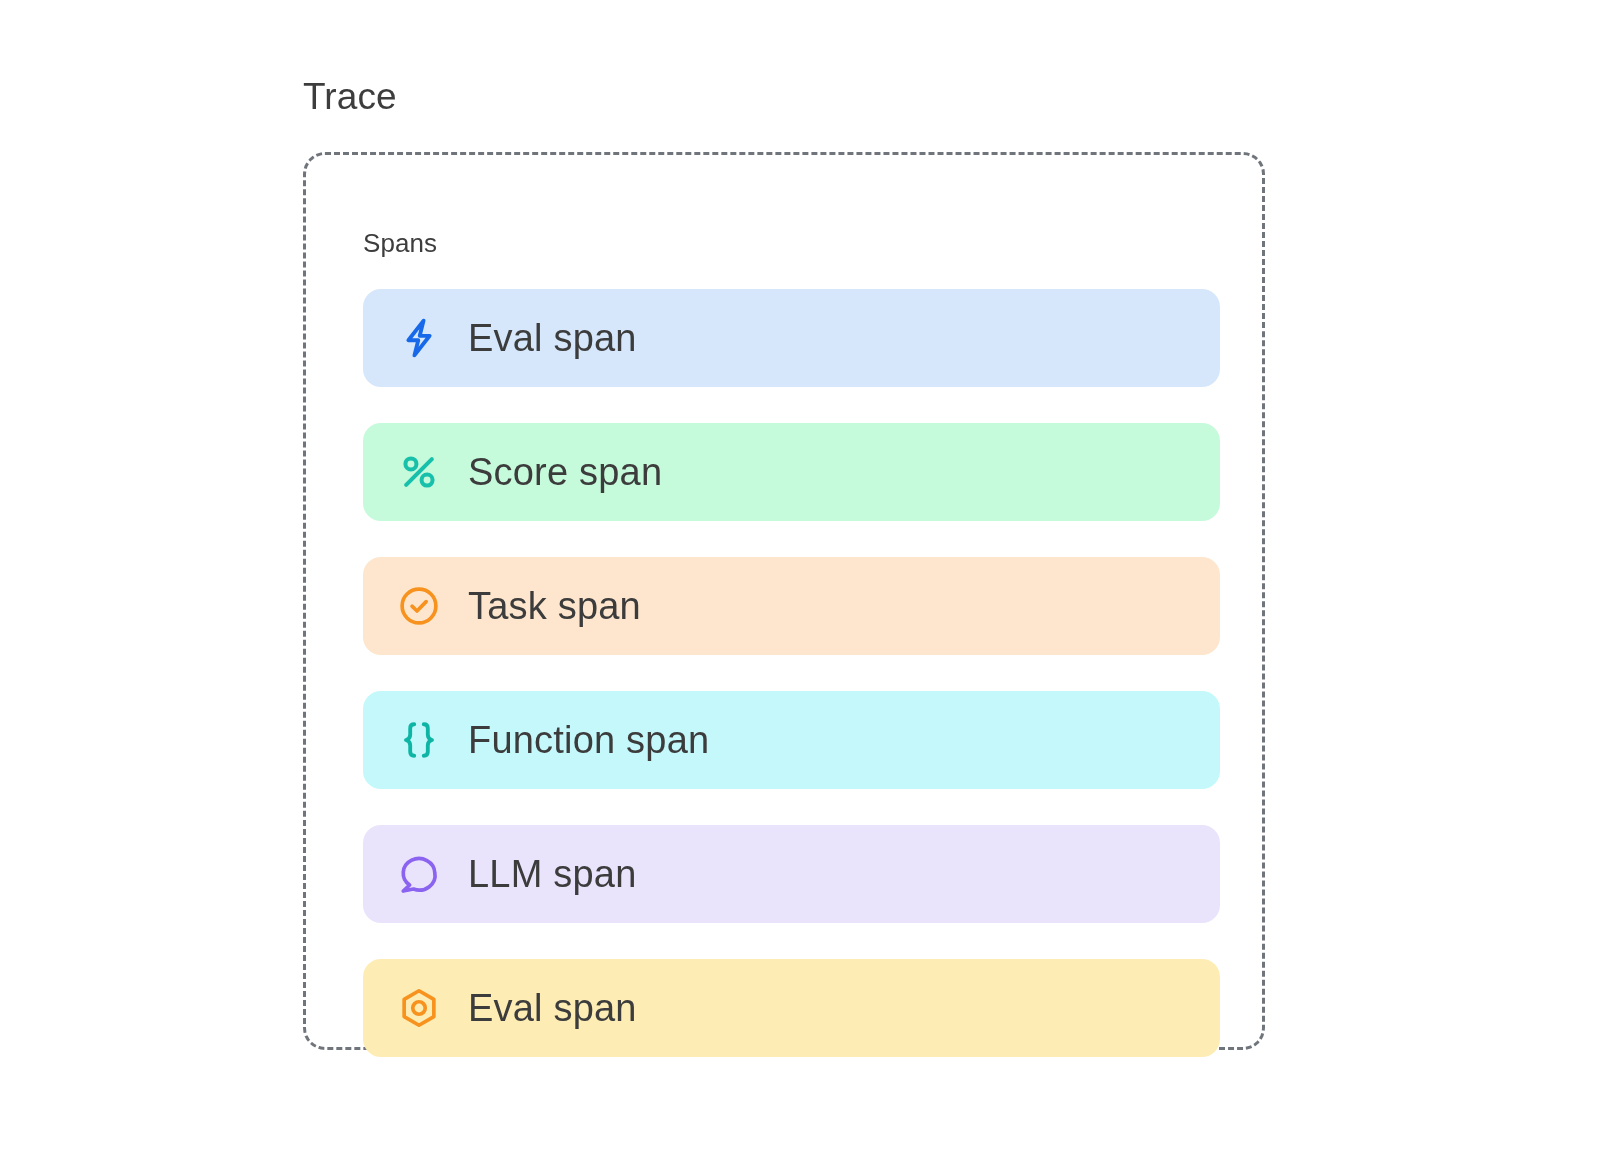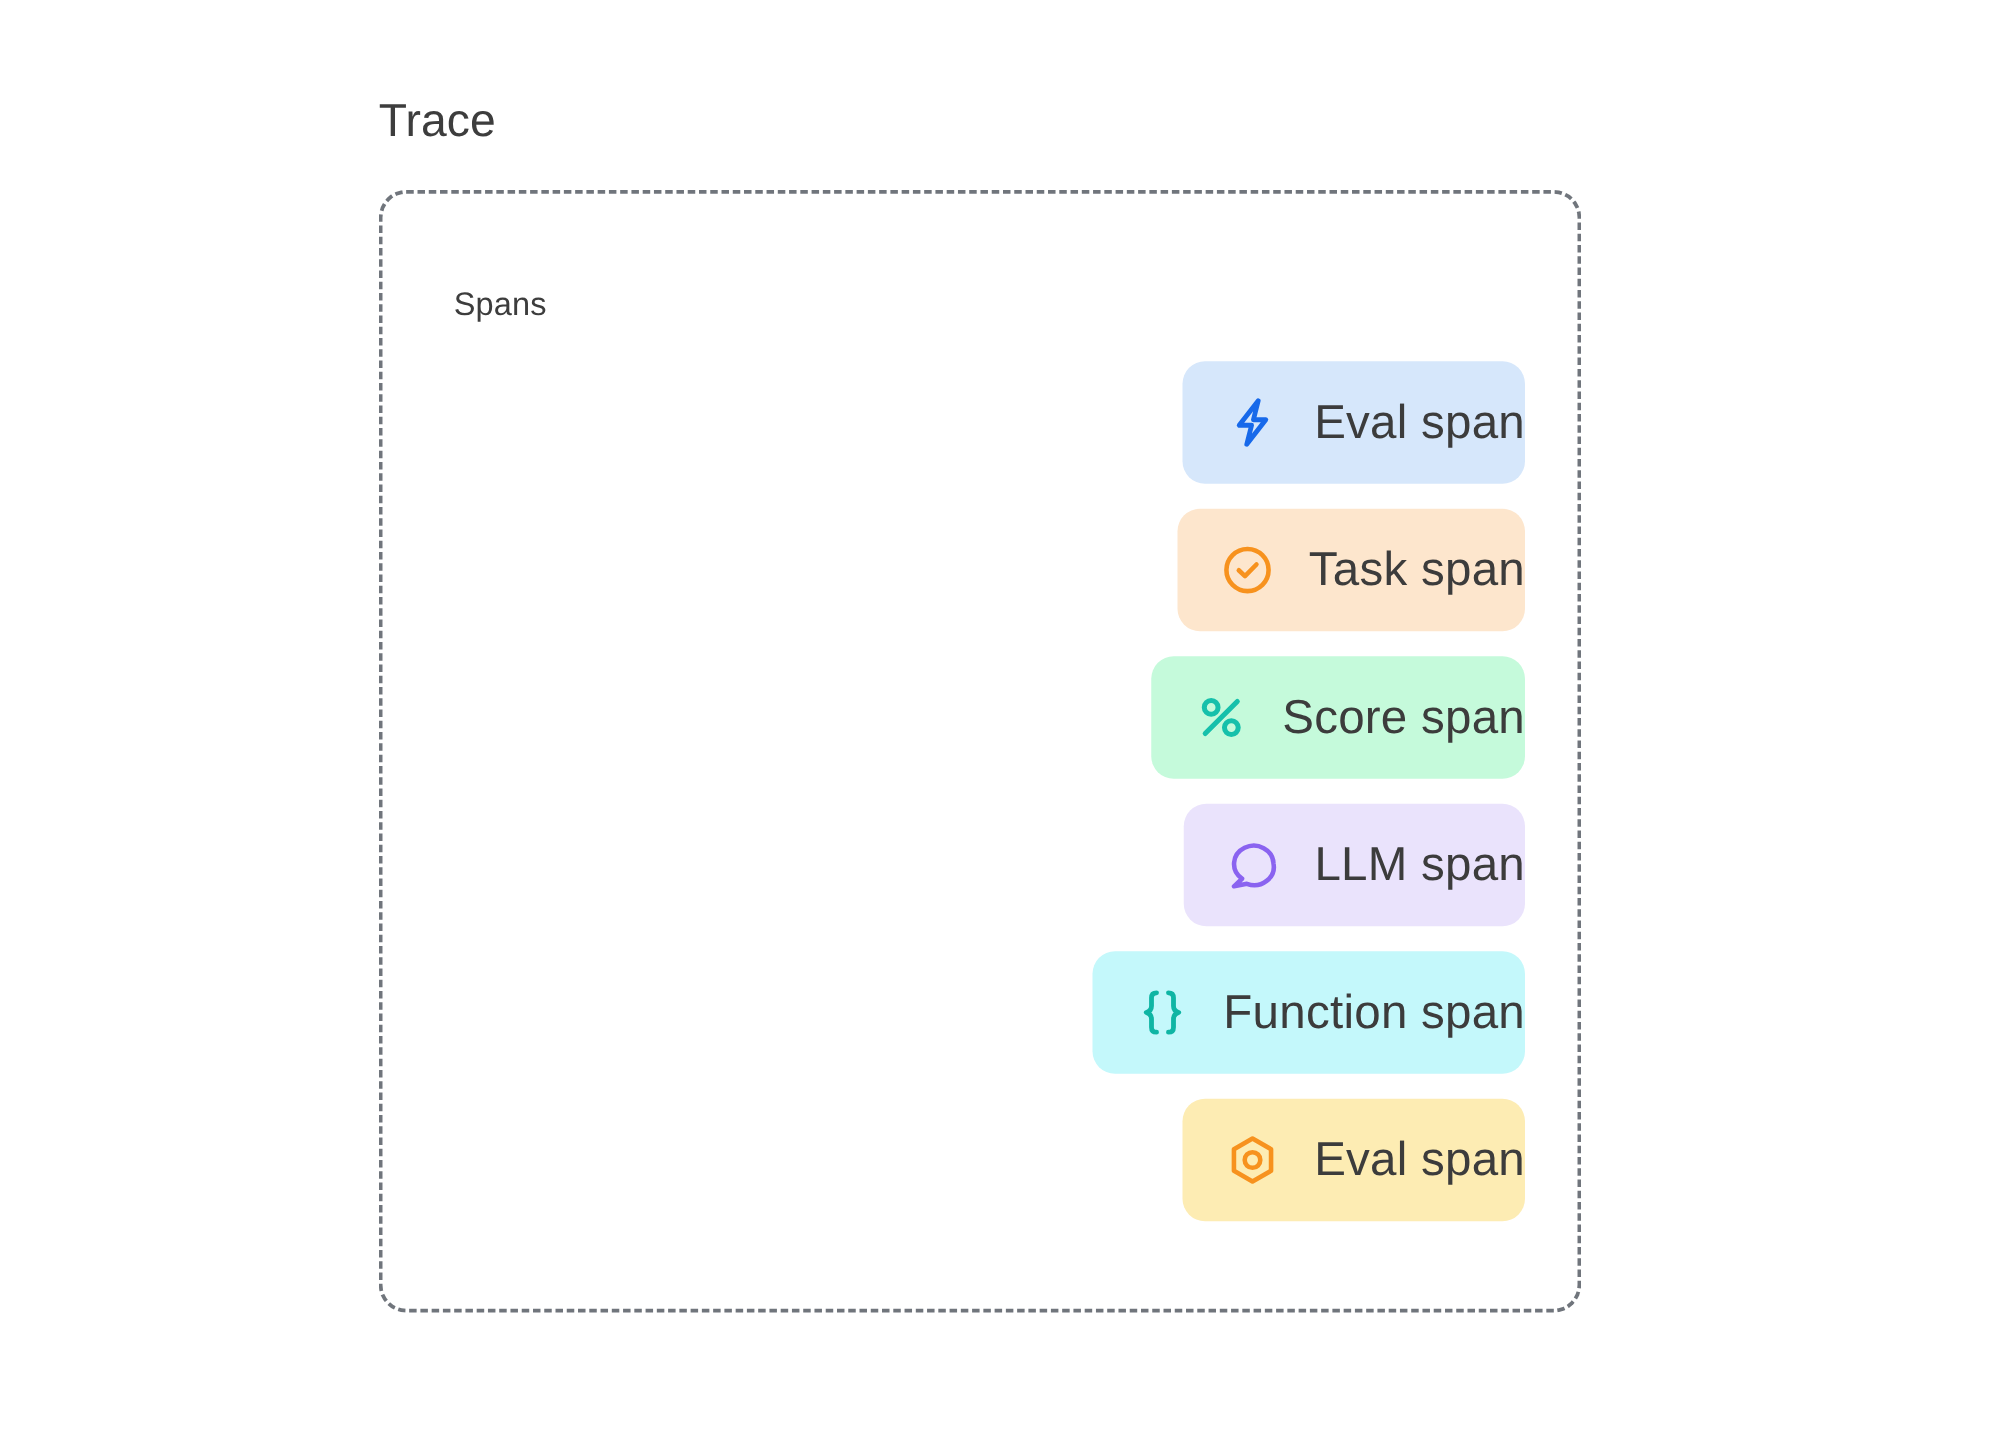--- a/index.html
+++ b/index.html
@@ -59,22 +59,21 @@
     white-space: nowrap;
   }
 
   .span-list {
     position: absolute;
     left: 57px;
     top: 134px;
     width: 857px;
     display: flex;
     flex-direction: column;
-    gap: 20px;
-    align-items: flex-end;
+    gap: 36px;
   }
 
   .span-row {
     display: flex;
     align-items: center;
     height: 98px;
     border-radius: 18px;
     padding-left: 32px;
     box-sizing: border-box;
   }
@@ -117,58 +116,58 @@
 
       <div class="span-row" style="background: rgb(214, 231, 251);">
         <span class="span-icon" style="color: rgb(23, 105, 234);">
           <svg viewBox="0 0 24 24" fill="none" stroke="currentColor" stroke-width="2.1" stroke-linecap="round" stroke-linejoin="round">
             <path d="M14.5 2.5 L6.2 13.2 H11.6 L9.5 21.5 L17.8 10.8 H12.4 Z"></path>
           </svg>
         </span>
         <span class="span-label">Eval span</span>
       </div>
 
-      <div class="span-row" style="background: rgb(253, 230, 205);">
-        <span class="span-icon" style="color: rgb(247, 146, 30);">
-          <svg viewBox="0 0 24 24" fill="none" stroke="currentColor" stroke-width="2" stroke-linecap="round" stroke-linejoin="round">
-            <circle cx="12" cy="12" r="9.2"></circle>
-            <path d="M8.2 12.1 L10.9 14.7 L15.9 9.6"></path>
-          </svg>
-        </span>
-        <span class="span-label">Task span</span>
-      </div>
-
       <div class="span-row" style="background: rgb(197, 250, 219);">
         <span class="span-icon" style="color: rgb(22, 192, 171);">
           <svg viewBox="0 0 24 24" fill="none" stroke="currentColor" stroke-width="2.2" stroke-linecap="round" stroke-linejoin="round">
             <line x1="19" y1="5" x2="5" y2="19"></line>
             <circle cx="7.6" cy="7.6" r="3"></circle>
             <circle cx="16.4" cy="16.4" r="3"></circle>
           </svg>
         </span>
         <span class="span-label">Score span</span>
       </div>
 
-      <div class="span-row" style="background: rgb(234, 227, 252);">
-        <span class="span-icon" style="color: rgb(138, 99, 240);">
+      <div class="span-row" style="background: rgb(253, 230, 205);">
+        <span class="span-icon" style="color: rgb(247, 146, 30);">
           <svg viewBox="0 0 24 24" fill="none" stroke="currentColor" stroke-width="2" stroke-linecap="round" stroke-linejoin="round">
-            <path d="M20.6 11.3 A8.6 8.0 0 1 0 6.9 18.0 L3.4 21.3 L9.0 20.2 A8.6 8.0 0 0 0 20.6 11.3 Z"></path>
+            <circle cx="12" cy="12" r="9.2"></circle>
+            <path d="M8.2 12.1 L10.9 14.7 L15.9 9.6"></path>
           </svg>
         </span>
-        <span class="span-label">LLM span</span>
+        <span class="span-label">Task span</span>
       </div>
 
       <div class="span-row" style="background: rgb(196, 248, 251);">
         <span class="span-icon" style="color: rgb(15, 181, 164);">
           <svg viewBox="0 0 24 24" fill="none" stroke="currentColor" stroke-width="2.1" stroke-linecap="round" stroke-linejoin="round">
             <path d="M9.4 3.4 C7.6 3.4 7.2 4.4 7.2 5.6 L7.2 9.2 C7.2 10.6 6.4 11.6 4.9 12 C6.4 12.4 7.2 13.4 7.2 14.8 L7.2 18.4 C7.2 19.6 7.6 20.6 9.4 20.6"></path>
             <path d="M14.6 3.4 C16.4 3.4 16.8 4.4 16.8 5.6 L16.8 9.2 C16.8 10.6 17.6 11.6 19.1 12 C17.6 12.4 16.8 13.4 16.8 14.8 L16.8 18.4 C16.8 19.6 16.4 20.6 14.6 20.6"></path>
           </svg>
         </span>
         <span class="span-label">Function span</span>
+      </div>
+
+      <div class="span-row" style="background: rgb(234, 227, 252);">
+        <span class="span-icon" style="color: rgb(138, 99, 240);">
+          <svg viewBox="0 0 24 24" fill="none" stroke="currentColor" stroke-width="2" stroke-linecap="round" stroke-linejoin="round">
+            <path d="M20.6 11.3 A8.6 8.0 0 1 0 6.9 18.0 L3.4 21.3 L9.0 20.2 A8.6 8.0 0 0 0 20.6 11.3 Z"></path>
+          </svg>
+        </span>
+        <span class="span-label">LLM span</span>
       </div>
 
       <div class="span-row" style="background: rgb(253, 236, 179);">
         <span class="span-icon" style="color: rgb(247, 146, 30);">
           <svg viewBox="0 0 24 24" fill="none" stroke="currentColor" stroke-width="2" stroke-linecap="round" stroke-linejoin="round">
             <path d="M12 2.6 L20.1 7.3 L20.1 16.7 L12 21.4 L3.9 16.7 L3.9 7.3 Z"></path>
             <circle cx="12" cy="12" r="3.4"></circle>
           </svg>
         </span>
         <span class="span-label">Eval span</span>

